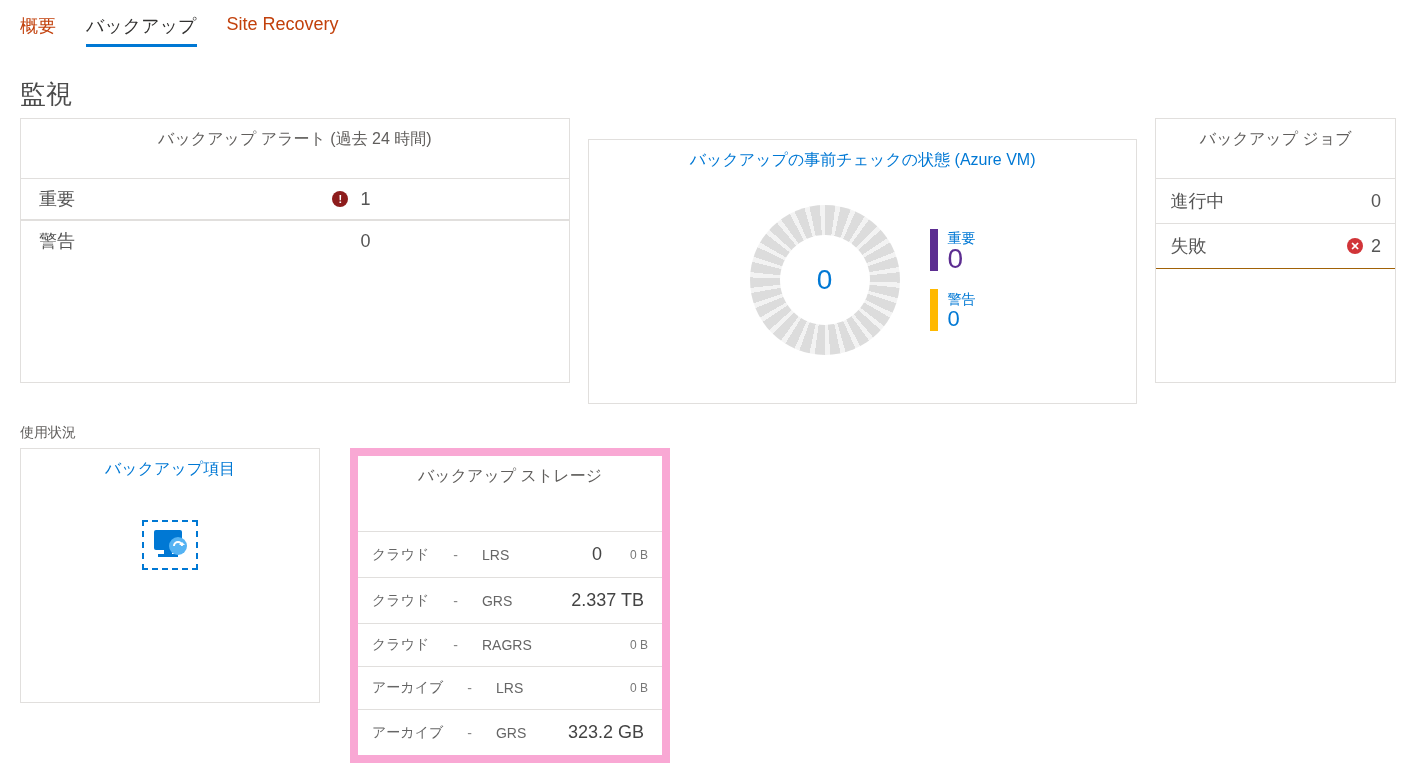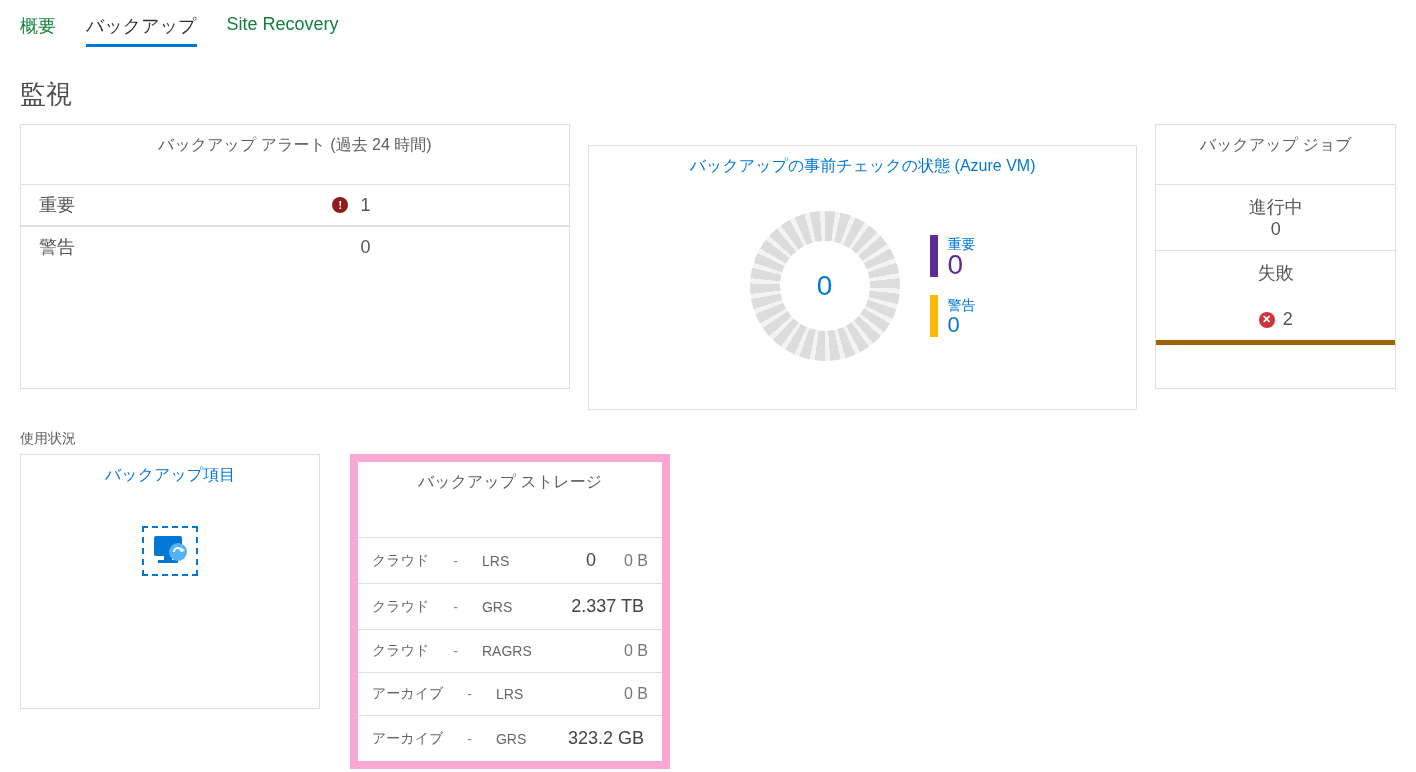--- a/index.html
+++ b/index.html
@@ -4,23 +4,23 @@
 <style>
   * { box-sizing: border-box; margin: 0; padding: 0; }
   body {
     font-family: "Segoe UI", "Yu Gothic UI", "Meiryo", sans-serif;
     font-size: 14px;
     color: #323130;
     background: #ffffff;
     padding: 10px 20px;
   }
   .tabs { display: flex; gap: 30px; margin-bottom: 30px; padding-top: 4px; }
-  .tab { font-size: 18px; color: #15803d; padding-bottom: 6px; cursor: pointer; }
+  .tab { font-size: 18px; color: #c2410c; padding-bottom: 6px; cursor: pointer; }
   .tab.active { color: #323130; border-bottom: 3px solid #0078d4; }
-  .section-title { font-size: 26px; color: #4b4b4b; margin-bottom: 12px; }
+  .section-title { font-size: 26px; color: #4b4b4b; margin-bottom: 6px; }
   .cards-row { display: flex; gap: 18px; margin-bottom: 20px; }
   .card {
     border: 1px solid #e1dfdd;
     background: #fff;
   }
   .card1 { width: 560px; height: 265px; }
   .card2 { width: 560px; height: 265px; margin-top: 21px; }
   .card3 { width: 245px; height: 265px; }
   .card-header {
     text-align: center;
@@ -65,23 +65,23 @@
   .legend-bar.purple { background:#5c2d91; }
   .legend-bar.yellow { background:#ffb900; }
   .legend-text { display:flex; flex-direction:column; }
   .legend-label { font-size:14px; color:#0078d4; }
   .legend-value.purple { font-size:28px; color:#5c2d91; line-height:0.8; font-family: "Segoe UI Light", sans-serif; }
   .legend-value.yellow { font-size:22px; color:#0078d4; line-height:0.9; }
   
   .job-row {
     display:flex; align-items:center; justify-content:space-between;
     border-top:1px solid #e1dfdd; border-bottom:1px solid #e1dfdd;
-    padding:10px 14px; font-size:18px; color:#555;flex-direction:column;
-  }
-  .job-row:last-child { border-top:none; border-bottom:5px solid #a16207;gap:24px; }
+    padding:10px 14px; font-size:18px; color:#555;
+  }
+  .job-row:last-child { border-top:none; border-bottom:1px solid #a16207;gap:24px; }
   .job-label { font-size:18px; }
   .job-right { display:flex; align-items:center; gap:8px; }
   .fail-dot {
     width:16px; height:16px; border-radius:50%; background:#d13438;
     color:#fff; display:flex; align-items:center; justify-content:center;
     font-size:11px; font-weight:bold;
   }
   
   .usage-label { font-size:14px; color:#605e5c; margin: 18px 0 6px 0; }
   .usage-row { display:flex; gap:30px; align-items:flex-start; }
@@ -108,21 +108,21 @@
     border-bottom:1px solid #e1dfdd;
     padding:12px 14px;
     font-size:14px; color:#666;
     gap:24px;
   }
   .storage-row:last-child { border-bottom:none; }
   .st-cat { flex:0 0 auto; }
   .st-dash { flex:0 0 auto; color:#888; }
   .st-type { flex:1 1 auto; }
   .st-big { font-size:18px; color:#444; margin-right:4px; }
-  .st-small { font-size:16px; color:#777; }
+  .st-small { font-size:12px; color:#777; }
 </style>
 </head>
 <body>
 
 <div class="tabs">
   <div class="tab">概要</div>
   <div class="tab active">バックアップ</div>
   <div class="tab">Site Recovery</div>
 </div>
 

